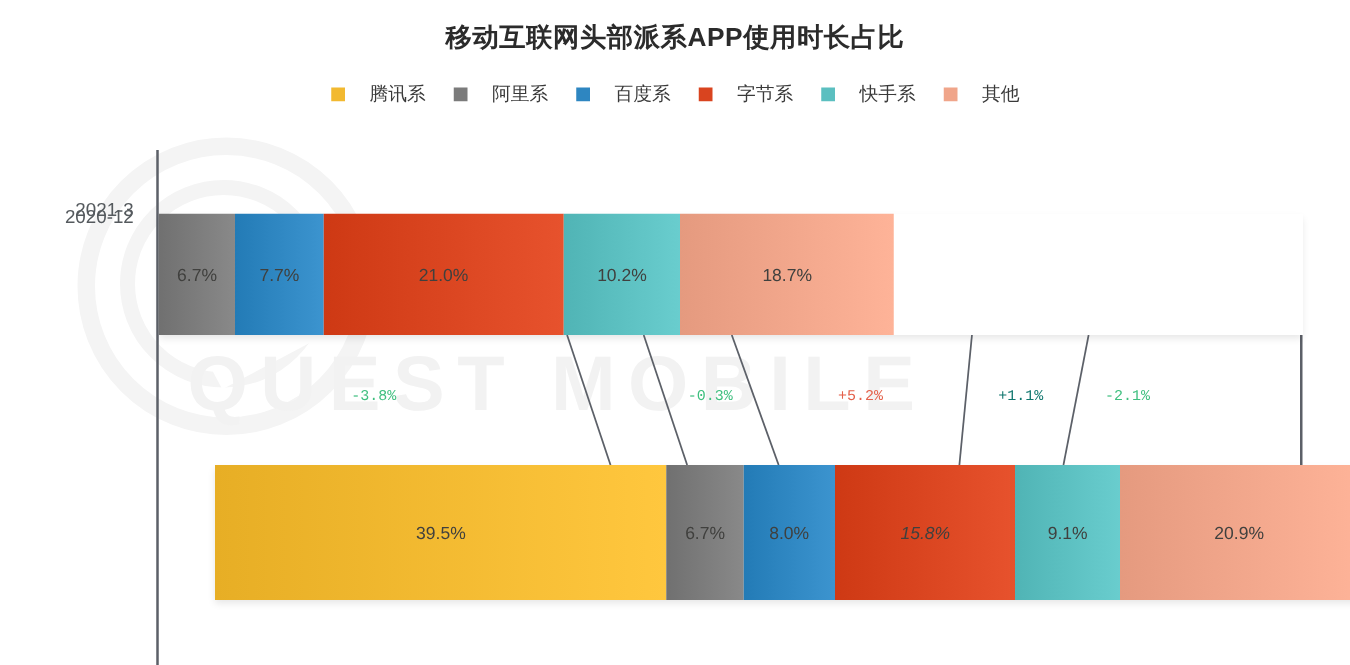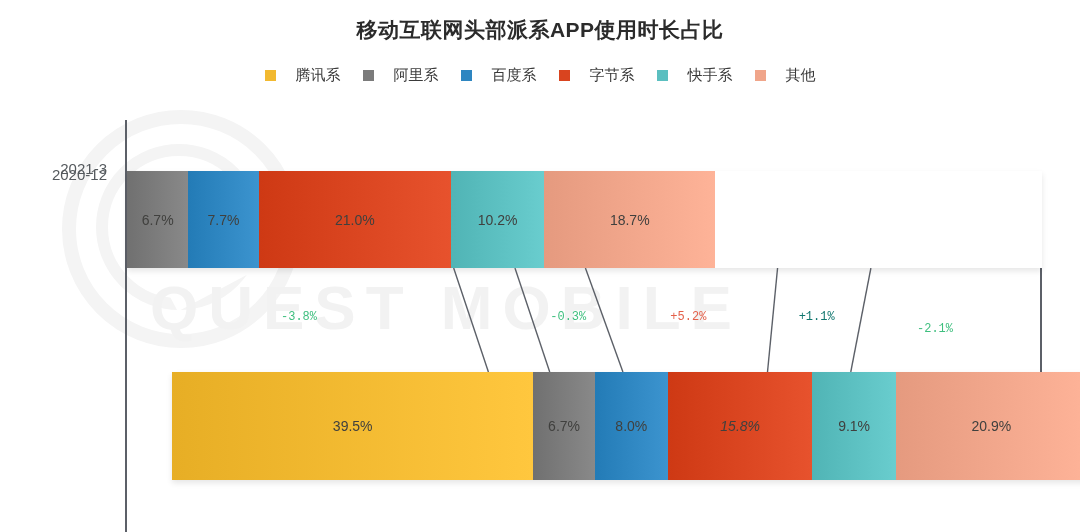--- a/index.html
+++ b/index.html
@@ -262,16 +262,16 @@
           <span class="seg-label">9.1%</span>
         </div>
         <div class="bar-seg" style="width: 20.9%; background: linear-gradient(90deg, rgb(229, 154, 127) 0%, rgb(254, 179, 152) 100%);">
           <span class="seg-label">20.9%</span>
         </div>
       </div>
   <div class="delta-label" style="left: 174.02px; color: rgb(63, 191, 127);">-3.8%</div>
       <div class="delta-label" style="left: 443.259px; color: rgb(63, 191, 127);">-0.3%</div>
       <div class="delta-label" style="left: 563.352px; color: rgb(228, 96, 74);">+5.2%</div>
       <div class="delta-label" style="left: 691.681px; color: #0f766e;">+1.1%</div>
-      <div class="delta-label" style="left: 810px; color: rgb(63, 191, 127); margin-top: 12px;">-2.1%</div>
+      <div class="delta-label" style="left: 777px; color: rgb(63, 191, 127);">-2.1%</div>
     </div>
 
 </div>
 
 </body></html>

